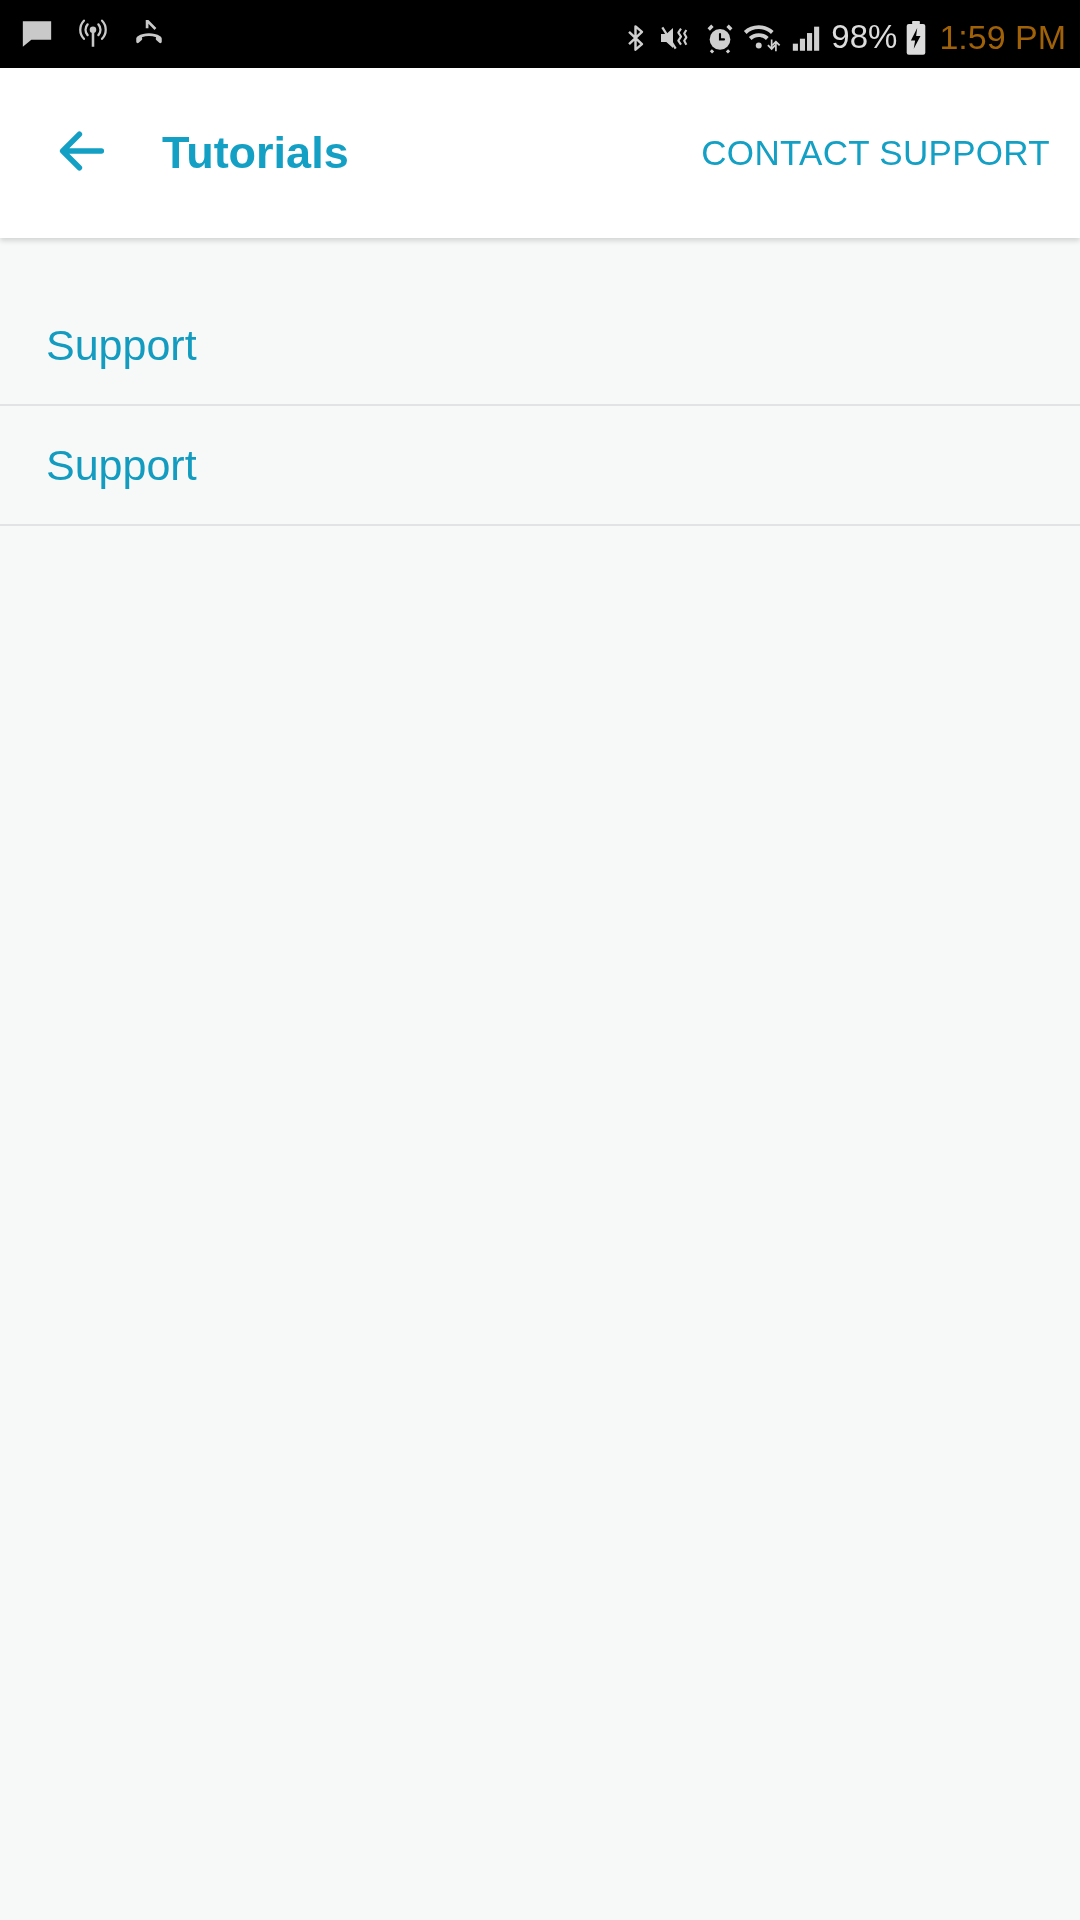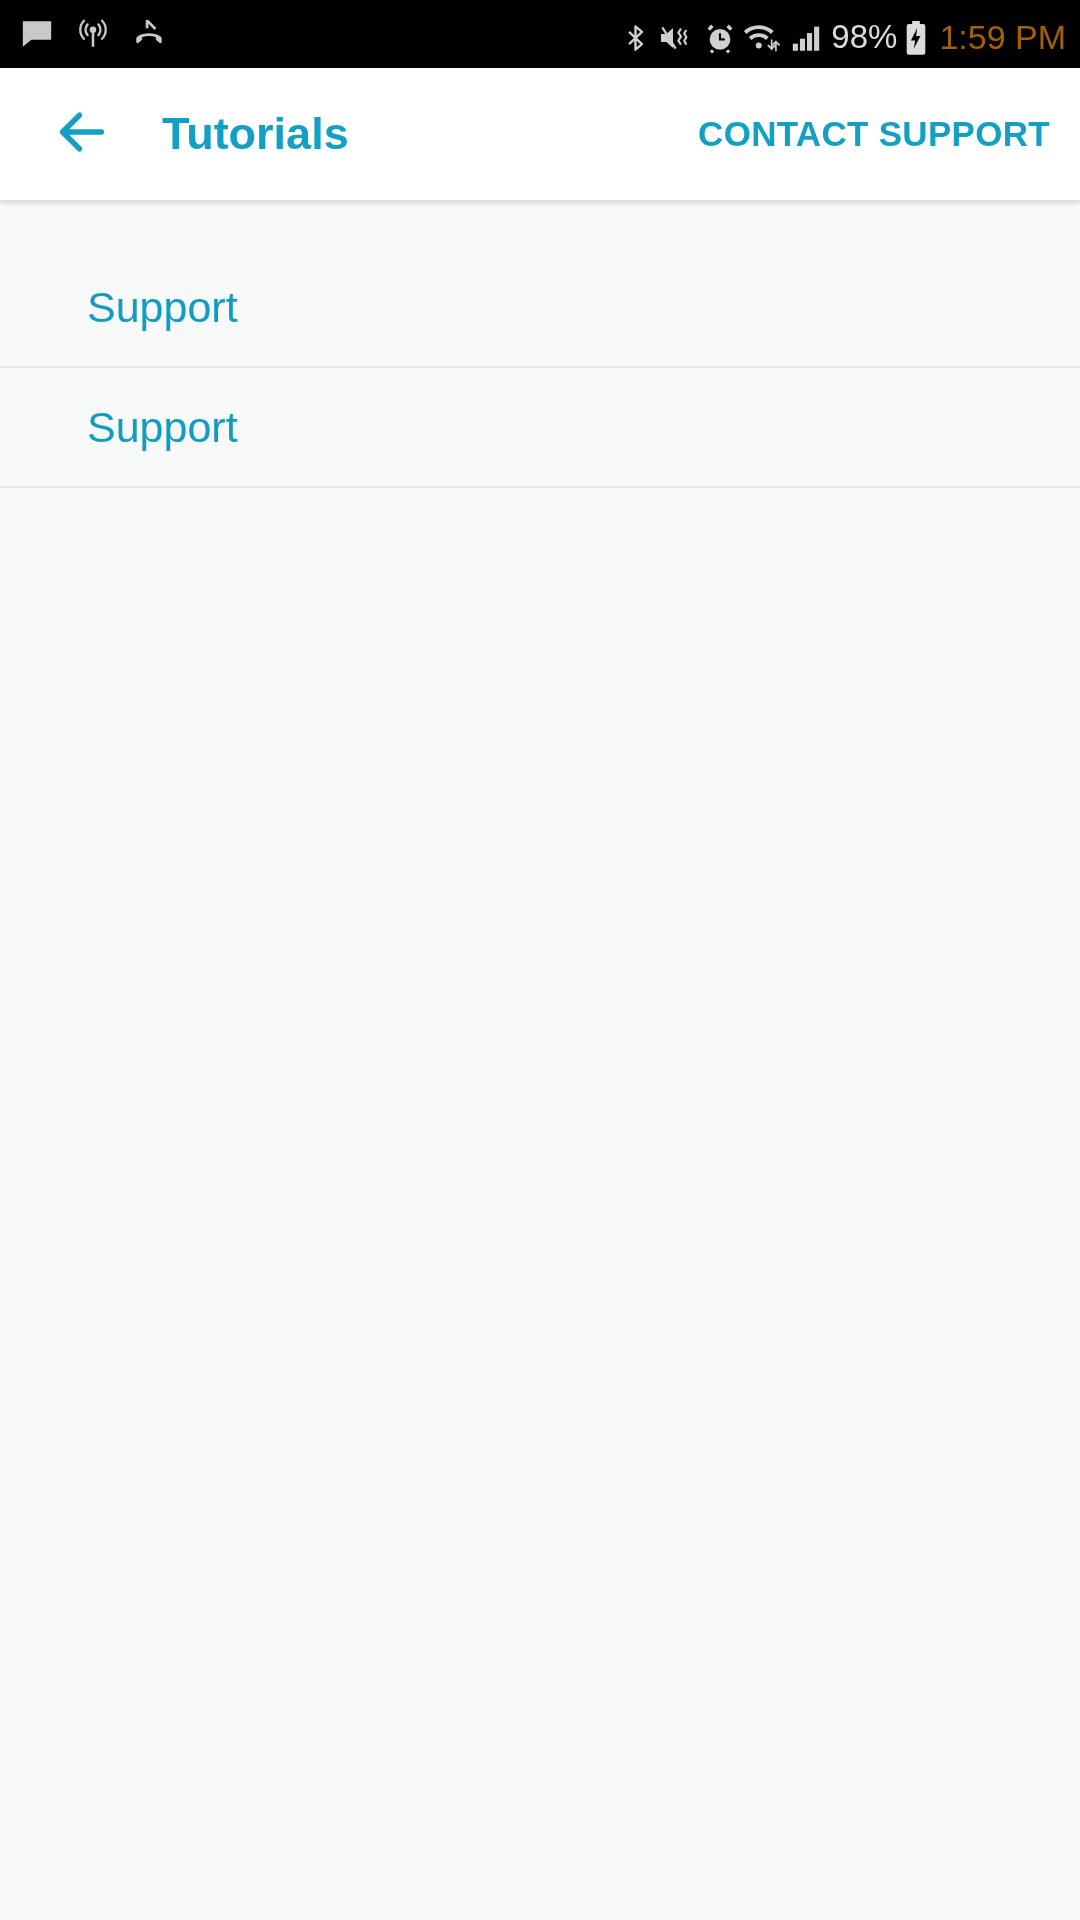--- a/index.html
+++ b/index.html
@@ -27,60 +27,60 @@
     font-size:33px; font-weight:400; color:#dcdcdc;
     letter-spacing:0px; line-height:1;
   }
   .clock {
     font-size:34px; font-weight:400; color:#a16207;
     line-height:1; margin-left:4px; letter-spacing:0px;
   }
 
   
   .app-bar {
-    height:132px; width:100%;
+    height:170px; width:100%;
     background:#ffffff;
     display:flex; align-items:center;
     padding:0 26px 0 40px;
     box-shadow:0 3px 5px rgba(0,0,0,0.14);
     position:relative; z-index:5;
   }
   .back-btn {
     width:84px; height:84px;
     display:flex; align-items:center; justify-content:center;
     cursor:pointer; flex:0 0 auto;
   }
   .app-title {
     font-size:45px; font-weight:bold; color:#13a0c4;
     margin-left:38px; letter-spacing:0px; white-space:nowrap;
   }
   .appbar-spacer { flex:1; }
   .contact-support {
-    font-size:35px; font-weight:bold; color:#13a0c4;
+    font-size:35px; font-weight:normal; color:#13a0c4;
     letter-spacing:0.3px; white-space:nowrap; cursor:pointer;
     padding:14px 4px;
     text-align:right;
   }
 
   
   .list {
     background:#f7f8f8; width:100%;
     padding-top:48px;
   }
   .list-item {
     height:120px; width:100%;
     display:flex; align-items:center;
     padding:0 46px;
     border-bottom:2px solid #e2e3e4;
     background:#f7f8f8;
     cursor:pointer;
   }
   .list-item-label {
     font-size:43px; font-weight:400; color:#139cc0;
-    letter-spacing:0px; line-height:1;margin-left:41px;
+    letter-spacing:0px; line-height:1;
   }
   .list-rest { flex:1; background:#f7f8f8; }
 </style>
 </head>
 <body>
 
 <div class="status-bar">
   <div class="status-left">
 
     <span class="sicon">

